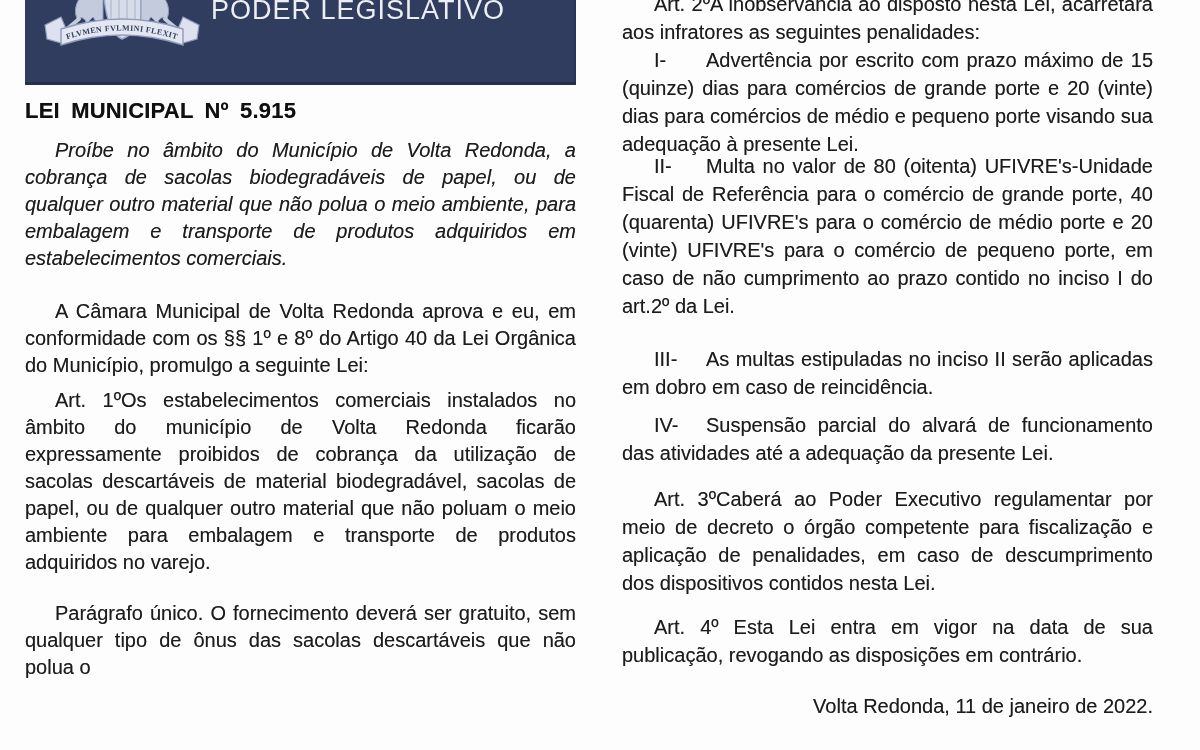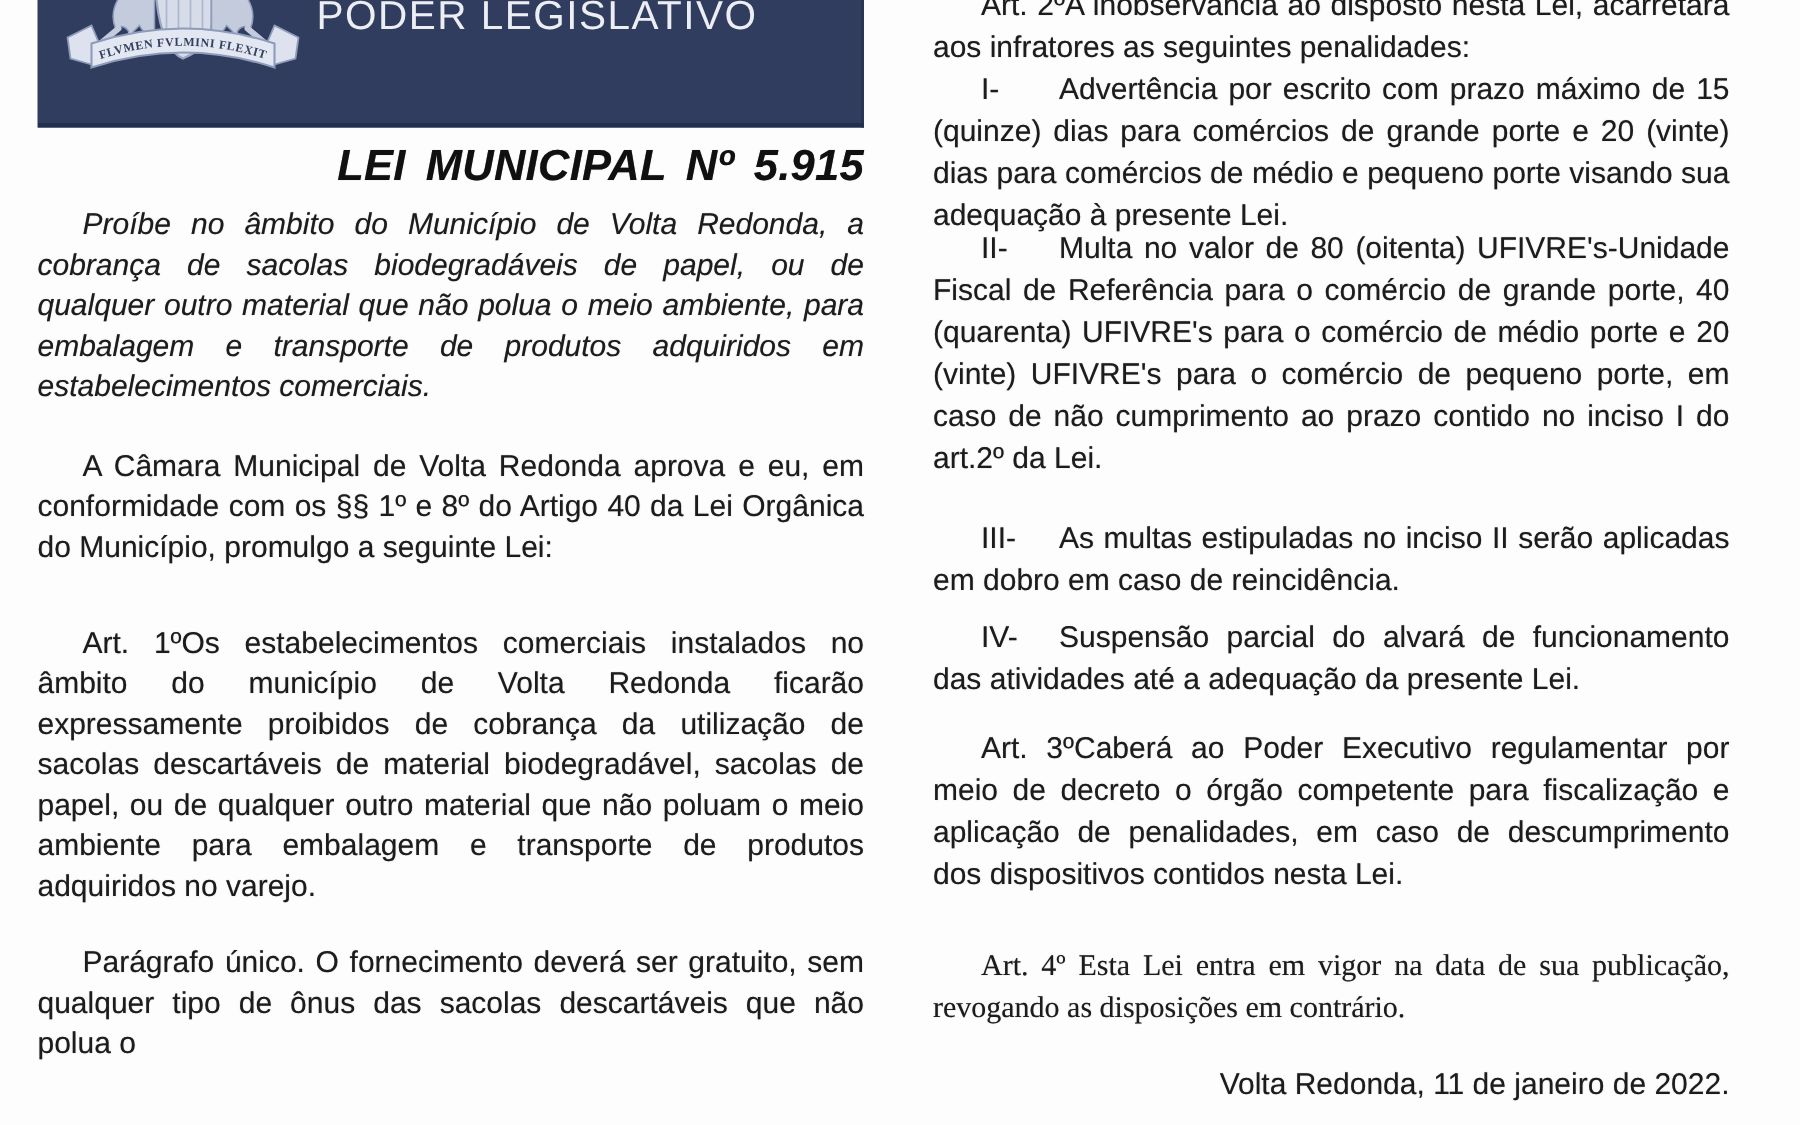--- a/index.html
+++ b/index.html
@@ -36,53 +36,52 @@
     font-size: 27px;
     letter-spacing: 1px;
     color: #eceef4;
     white-space: nowrap;
     font-weight: 400;
   }
 
   
   .law-title {
     margin: 13px 0 0 0;
-    text-align: right;
-    font-size: 29px;
+    text-align: left;
+    font-size: 22px;
     font-weight: bold;
     color: #101010;
     word-spacing: 5px;
     letter-spacing: 0.2px;
     line-height: 26px;
     text-shadow: 0 0 0.5px rgba(0,0,0,.55);
-    font-style: italic;
   }
   .para {
     margin: 0;
     font-size: 20px;
     text-align: justify;
     text-justify: inter-word;
     color: #1c1c1c;
     text-shadow: 0 0 0.6px rgba(25,25,25,.5);
   }
   .col-left  .para { line-height: 27px; text-indent: 30px; }
   .col-right .para { line-height: 28px; text-indent: 32px; }
 
   .col-left .p1 { margin-top: 13px; font-style: italic; }
   .col-left .p2 { margin-top: 26px; }
-  .col-left .p3 { margin-top: 37px; }
+  .col-left .p3 { margin-top: 8px; }
   .col-left .p4 { margin-top: 24px; }
 
   .col-right .art2 { margin-top: -10px; }
   .col-right .item-i   { margin-top: 0; }
   .col-right .item-ii  { margin-top: -6px; }
   .col-right .item-iii { margin-top: 25px; }
   .col-right .item-iv  { margin-top: 10px; }
   .col-right .art3 { margin-top: 18px; }
-  .col-right .art4 { margin-top: 33px; font-family: Liberation Serif, serif; }
+  .col-right .art4 { margin-top: 16px; }
   .col-right .dateline { margin-top: 23px; text-align: right; }
 
   .inum { display: inline-block; width: 52px; text-indent: 0; }
 
   .signature { margin-top: 25px; text-align: center; }
   .sig-name {
     margin: 0;
     font-size: 19px;
     line-height: 26px;
     letter-spacing: -0.3px;

